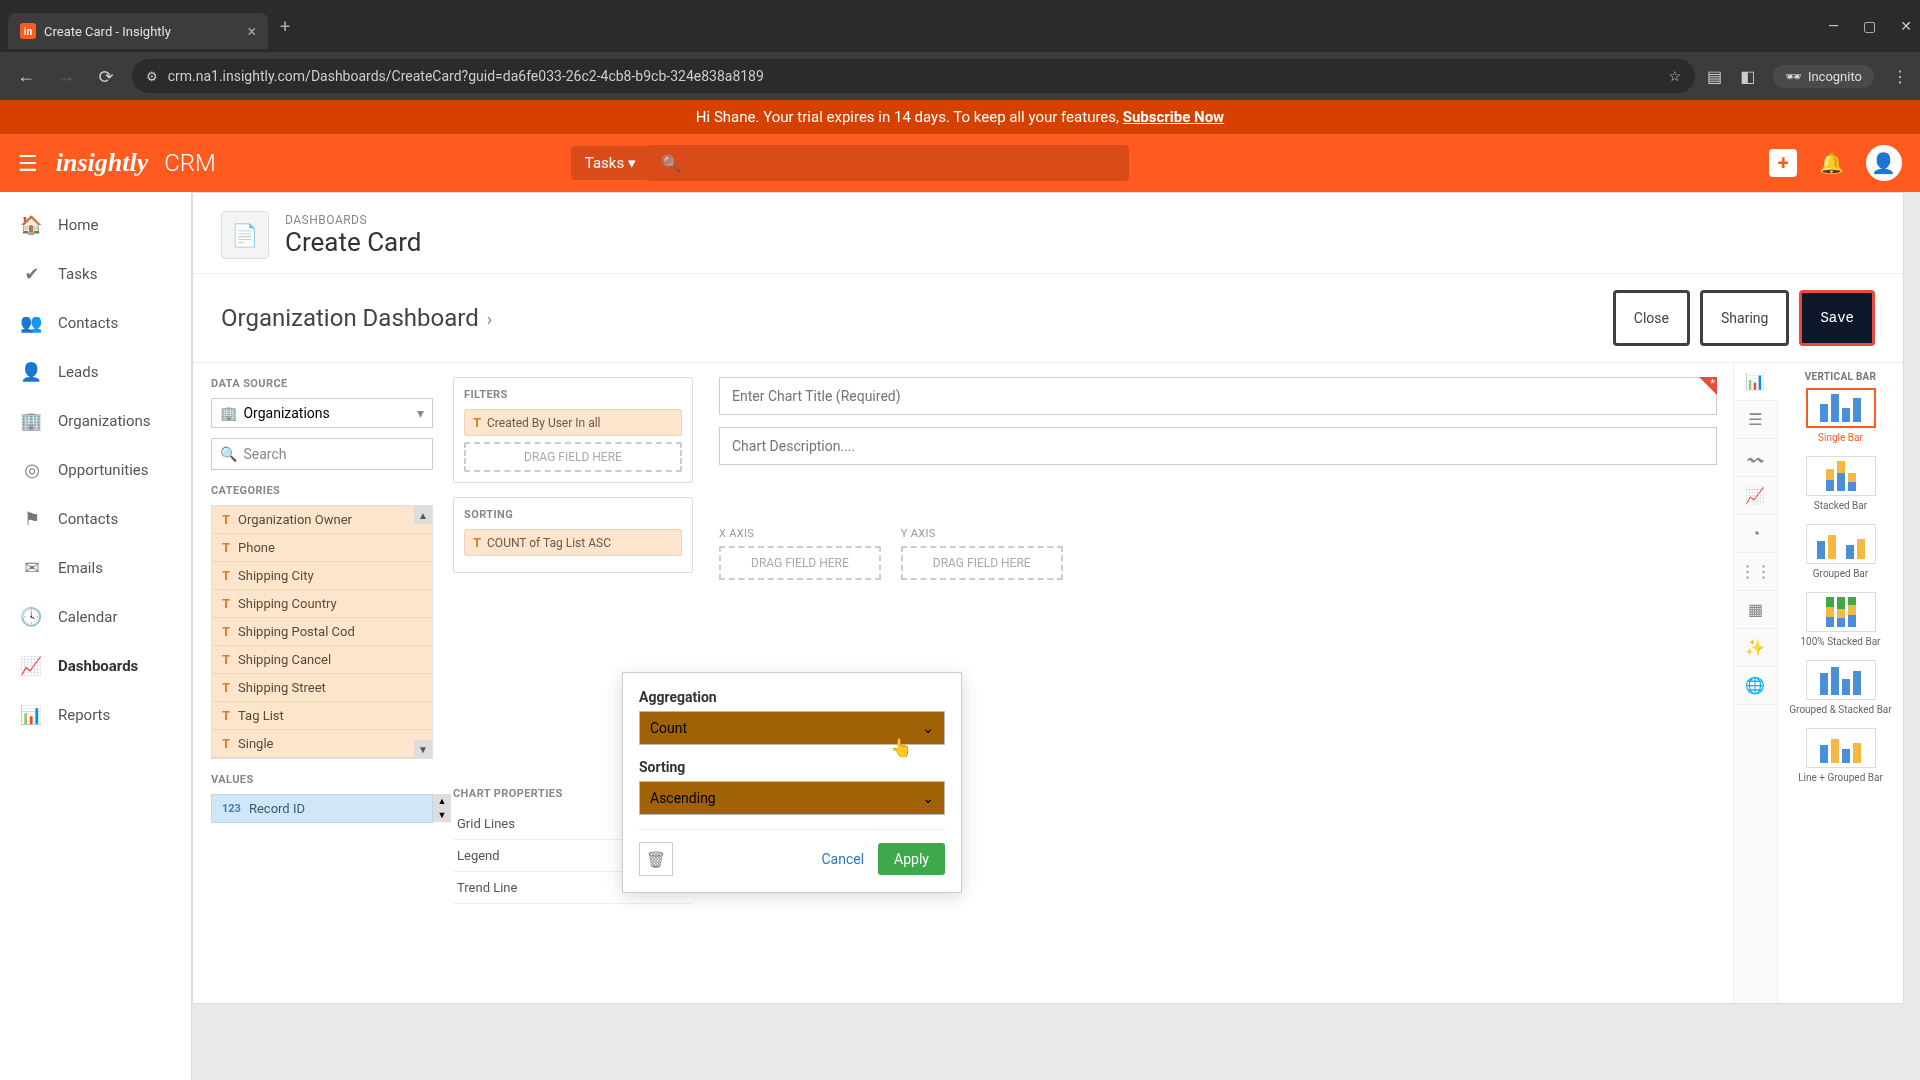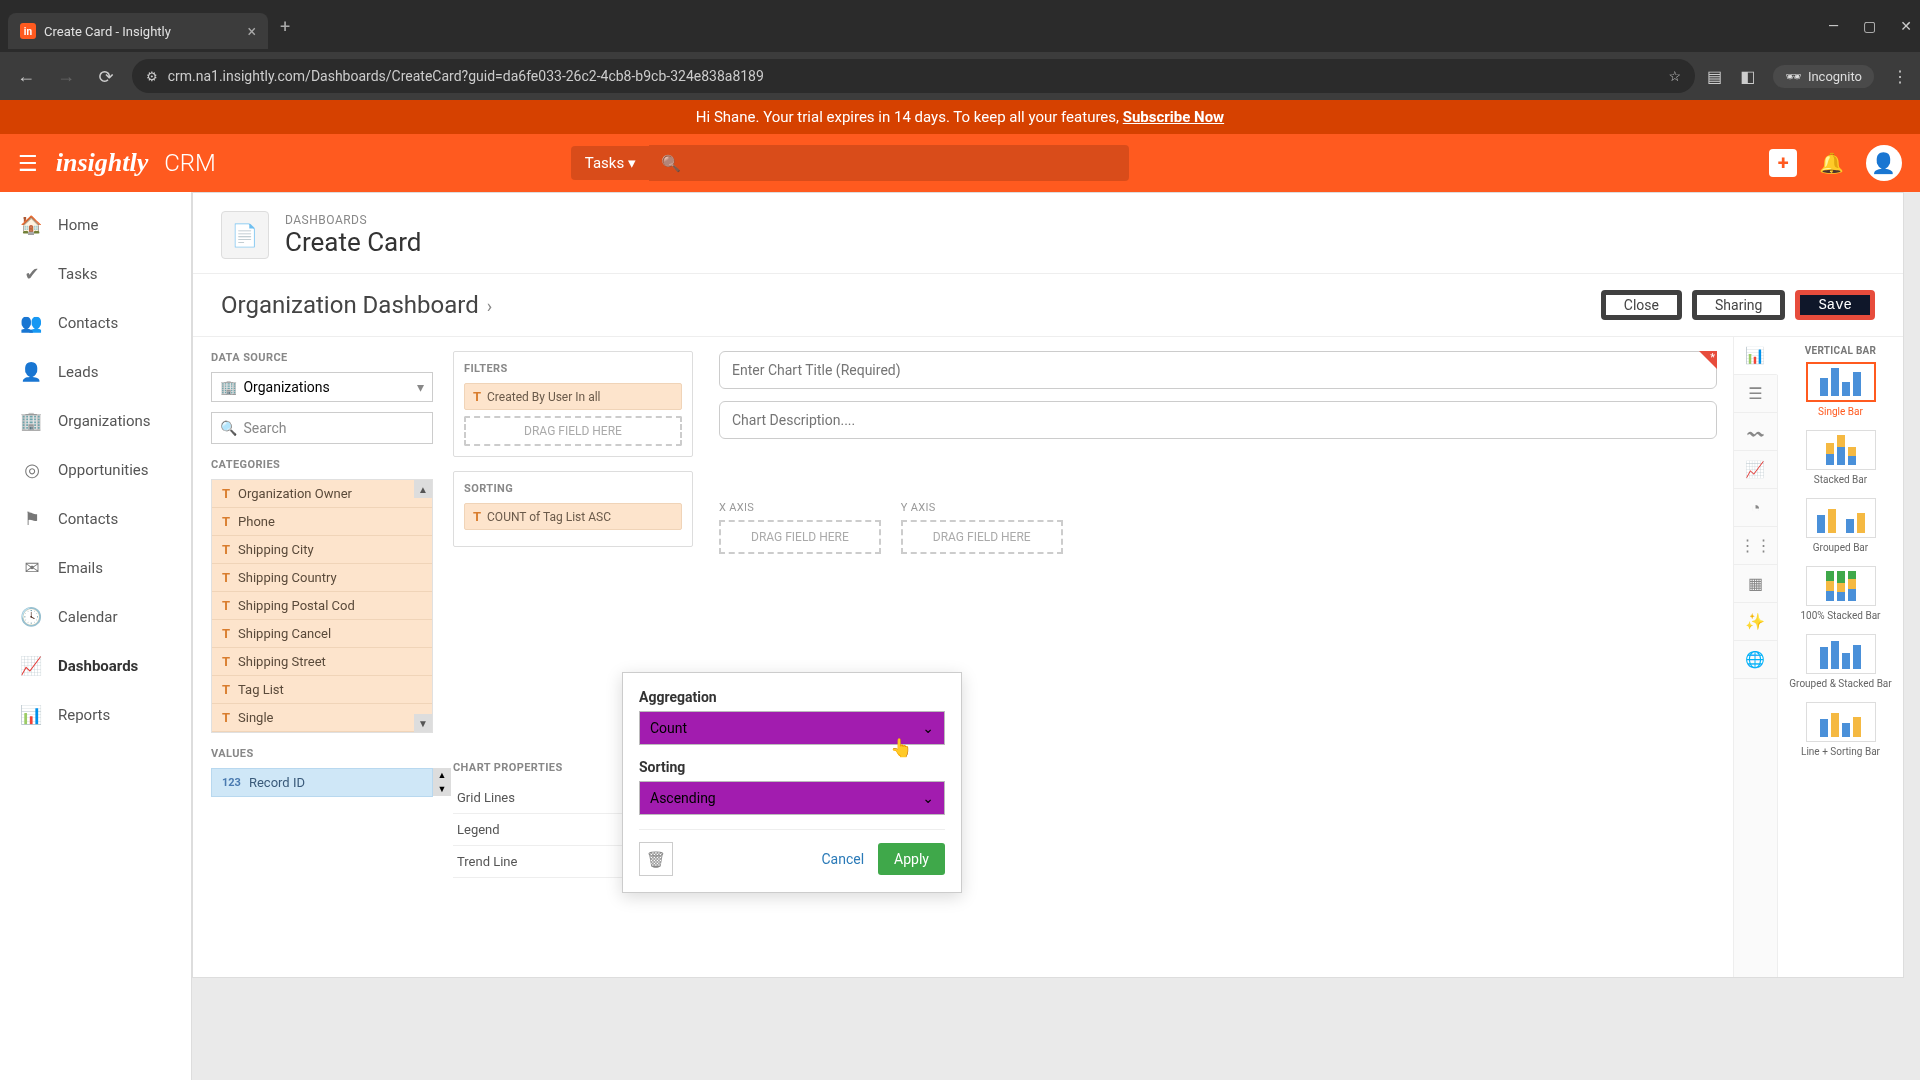--- a/index.html
+++ b/index.html
@@ -50,21 +50,21 @@
 
 .page-head { padding: 18px 28px 14px; border-bottom: 1px solid #eee; display: flex; align-items: center; gap: 16px; }
 .page-icon { width: 48px; height: 48px; background: #f4f4f4; border: 1px solid #ddd; border-radius: 4px; display:flex;align-items:center;justify-content:center;color:#888;font-size:22px; }
 .breadcrumb { font-size: 12px; color: #888; letter-spacing: 0.5px; }
 .page-title { font-size: 26px; color: #333; }
 
 .toolbar-row { padding: 16px 28px; display: flex; align-items: center; border-bottom: 1px solid #eee; }
 .dash-name { font-size: 24px; color: #444; display: flex; align-items: center; gap: 8px; }
 .chev { color: #888; font-size: 18px; }
 .toolbar-actions { margin-left: auto; display: flex; gap: 10px; }
-.btn { padding: 2px 18px; border: 5px solid #404040; background: #fff; border-radius: 4px; font-size: 14px; cursor: pointer; color: #444; }
+.btn { padding: 17px 18px; border: 3px solid #404040; background: #fff; border-radius: 4px; font-size: 14px; cursor: pointer; color: #444; }
 .btn.save { background: #0f172a; color: #fff; border-color: #e74c3c; font-family: Liberation Mono, monospace; }
 
 .builder { display: flex; padding: 0; height: 640px; }
 .col-left { width: 250px; padding: 14px 10px 14px 18px; border-right: 0; }
 .col-mid { width: 260px; padding: 14px 10px; }
 .col-chart { flex: 1; padding: 14px 16px; }
 .col-right { width: 170px; border-left: 1px solid #eee; display: flex; }
 
 .section-label { font-size: 11px; font-weight: bold; color: #888; letter-spacing: 0.4px; margin-bottom: 8px; }
 .source-select { border: 1px solid #ccc; padding: 6px 8px; display: flex; align-items: center; gap: 6px; font-size: 14px; cursor: pointer; position: relative; }
@@ -79,21 +79,21 @@
 .scroll-arrow.down { bottom: 0; }
 .scroll-thumb { position: absolute; right: 0; top: 240px; width: 18px; height: 24px; background: #bbb; }
 
 .values-label { margin-top: 14px; }
 .val-item { background: #cfe7f7; padding: 6px 10px; font-size: 13px; color: #3a5a7a; display: flex; align-items: center; gap: 8px; cursor: grab; border: 1px solid #b8d8ef; }
 .num-icon { color: #4a7ab0; font-weight: bold; font-size: 11px; }
 
 .panel-box { border: 1px solid #ddd; border-radius: 2px; padding: 10px; margin-bottom: 14px; }
 .chip { background: #fde4cc; border: 1px solid #f0d4b8; padding: 5px 8px; font-size: 12px; color: #6a5a4a; display: flex; align-items: center; gap: 6px; border-radius: 2px; margin-bottom: 6px; cursor: pointer; }
 .drag-zone { border: 2px dashed #ccc; padding: 6px; text-align: center; font-size: 12px; color: #aaa; border-radius: 2px; }
-.chart-input { width: 100%; border: 1px solid #ccc; padding: 10px 12px; font-size: 14px; border-radius: 6px; margin-bottom: 12px; }
+.chart-input { width: 100%; border: 1px solid #ccc; padding: 10px 12px; font-size: 14px; border-radius: 0; margin-bottom: 12px; }
 .chart-title-wrap { position: relative; }
 .req-flag { position: absolute; top: 0; right: 0; width: 0; height: 0; border-top: 18px solid #e74c3c; border-left: 18px solid transparent; }
 .req-flag::after { content: "*"; position: absolute; top: -18px; right: 2px; color: #fff; font-size: 11px; }
 
 .axis-row { display: flex; gap: 20px; margin-top: 50px; }
 .axis-col { }
 .axis-label { font-size: 11px; color: #999; margin-bottom: 6px; letter-spacing: 0.3px; }
 .axis-drop { border: 2px dashed #ccc; padding: 8px 30px; font-size: 12px; color: #aaa; text-align: center; }
 
 .vtabs { width: 44px; background: #fafafa; border-right: 1px solid #eee; display: flex; flex-direction: column; }
@@ -107,21 +107,21 @@
 .ct-item.active .ct-label { color: #ff5a1f; }
 .ct-label { font-size: 10px; color: #666; line-height: 1.2; }
 .bar-s { width: 8px; background: #4a90d9; }
 
 .prop-row { padding: 8px 4px; border-bottom: 1px solid #eee; display: flex; align-items: center; font-size: 13px; color: #555; cursor: pointer; }
 .prop-row .chev-r { margin-left: auto; color: #bbb; }
 
 
 .popup { position: absolute; left: 430px; top: 480px; width: 340px; background: #fff; border: 1px solid #ccc; box-shadow: 0 4px 16px rgba(0,0,0,0.15); padding: 16px; z-index: 100; }
 .popup-label { font-size: 14px; color: #333; margin-bottom: 6px; font-weight: bold; }
-.popup-select { width: 100%; border: 1px solid #bbb; padding: 8px 10px; font-size: 14px; margin-bottom: 14px; background: #a21caf; cursor: pointer; display: flex; justify-content: space-between; align-items: center; }
+.popup-select { width: 100%; border: 1px solid #bbb; padding: 8px 10px; font-size: 14px; margin-bottom: 14px; background: #a16207; cursor: pointer; display: flex; justify-content: space-between; align-items: center; }
 .popup-footer { border-top: 1px solid #eee; padding-top: 12px; margin-top: 4px; display: flex; align-items: center; gap: 14px; }
 .trash-btn { border: 1px solid #ccc; width: 34px; height: 34px; display: flex; align-items: center; justify-content: center; color: #888; cursor: pointer; }
 .popup-footer .spacer { flex: 1; }
 .cancel-link { color: #2a7ab8; font-size: 14px; cursor: pointer; }
 .apply-btn { background: #3fa84a; color: #fff; border: none; padding: 8px 16px; font-size: 14px; border-radius: 3px; cursor: pointer; }
 
 .cursor-hand { position: absolute; left: 698px; top: 545px; font-size: 18px; z-index: 200; pointer-events: none; }
 </style>
 </head>
 <body>
@@ -438,21 +438,21 @@
                 </div>
               <div class="ct-label">Grouped &amp; Stacked Bar</div>
             </div>
             <div class="ct-item">
               <div class="ct-thumb">
                   <div class="bar-s" style="height:18px"></div>
                   <div class="bar-s" style="height:24px;background:#f5b942"></div>
                   <div class="bar-s" style="height:14px"></div>
                   <div class="bar-s" style="height:20px;background:#f5b942"></div>
                 </div>
-              <div class="ct-label">Line + Sorting Bar</div>
+              <div class="ct-label">Line + Grouped Bar</div>
             </div>
           </div>
         </div>
       </div>
     </div>
 
     <div class="popup">
       <div class="popup-label">Aggregation</div>
       <div class="popup-select">
         <span>Count</span>

